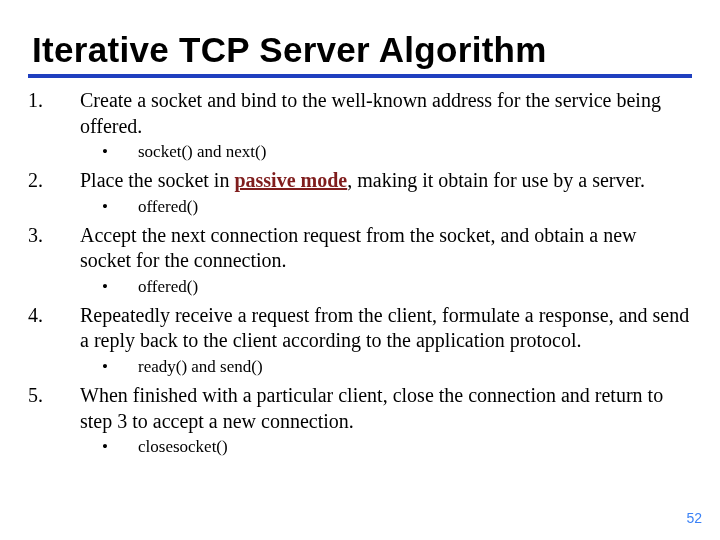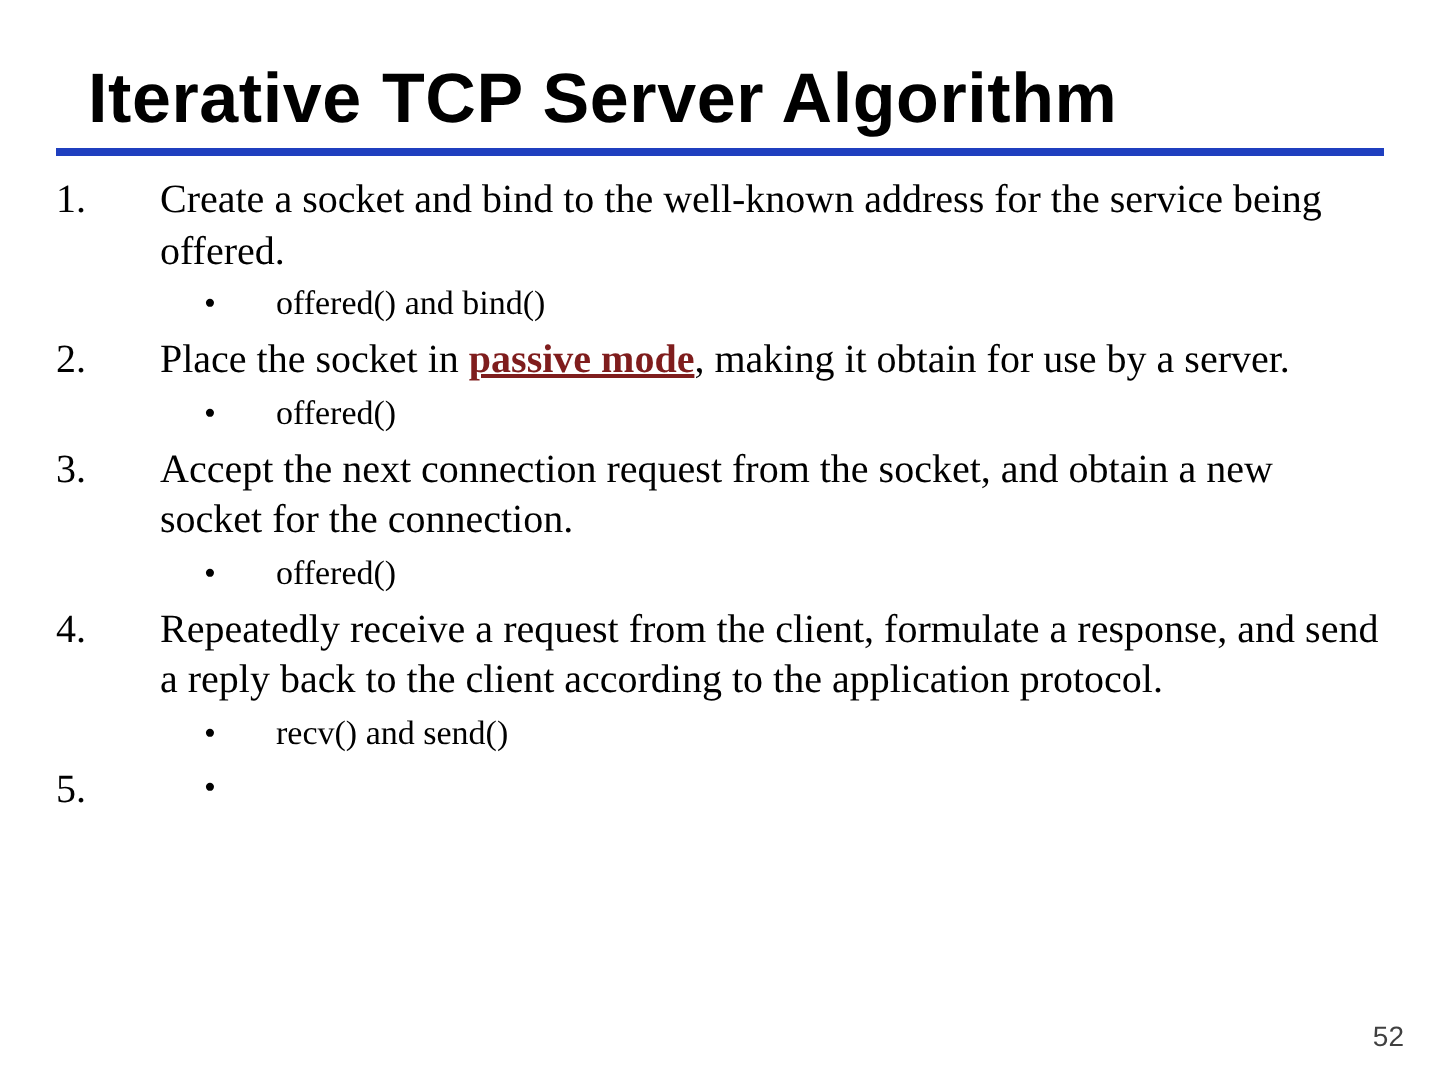--- a/index.html
+++ b/index.html
@@ -16,21 +16,21 @@
     width: 720px;
     height: 540px;
     box-sizing: border-box;
     padding: 30px 28px 0 28px;
   }
   .title {
     font-family: Arial, Helvetica, sans-serif;
     font-weight: 900;
     font-size: 35px;
     letter-spacing: 0.3px;
-    margin: 0 0 4px 16px;
+    margin: 0 0 4px 4px;
   }
   .rule {
     border: 0;
     border-top: 4px solid #1f3fbf;
     margin: 0 0 10px 0;
   }
   .body {
     font-size: 20px;
     line-height: 1.28;
   }
@@ -61,40 +61,40 @@
     color: #7f1d1d;
     font-weight: bold;
     text-decoration: underline;
   }
   .pagenum {
     position: absolute;
     right: 18px;
     bottom: 14px;
     font-family: Arial, Helvetica, sans-serif;
     font-size: 14px;
-    color: #404040;
+    color: #3b82f6;
   }
 </style>
 </head>
 <body>
 
 <div class="slide">
 
   <h1 class="title">Iterative TCP Server Algorithm</h1>
   <hr class="rule">
 
   <div class="body">
 
     <div class="item">
       <span class="num">1.</span>
       <span>Create a socket and bind to the well-known address for the service being offered.</span>
     </div>
     <div class="sub">
       <span class="bullet">•</span>
-      <span>offered() and bind()</span>
+      <span>socket() and next()</span>
     </div>
 
     <div class="item">
       <span class="num">2.</span>
       <span>Place the socket in </span><span class="passive">passive mode</span><span>, making it obtain for use by a server.</span>
     </div>
     <div class="sub">
       <span class="bullet">•</span>
       <span>offered()</span>
     </div>
@@ -107,27 +107,29 @@
       <span class="bullet">•</span>
       <span>offered()</span>
     </div>
 
     <div class="item">
       <span class="num">4.</span>
       <span>Repeatedly receive a request from the client, formulate a response, and send a reply back to the client according to the application protocol.</span>
     </div>
     <div class="sub">
       <span class="bullet">•</span>
-      <span>recv() and send()</span>
+      <span>ready() and send()</span>
     </div>
 
     <div class="item">
       <span class="num">5.</span>
+      <span>When finished with a particular client, close the connection and return to step 3 to accept a new connection.</span>
     </div>
     <div class="sub">
       <span class="bullet">•</span>
+      <span>closesocket()</span>
     </div>
 
   </div>
 
   <div class="pagenum">52</div>
 
 </div>
 
 </body></html>

